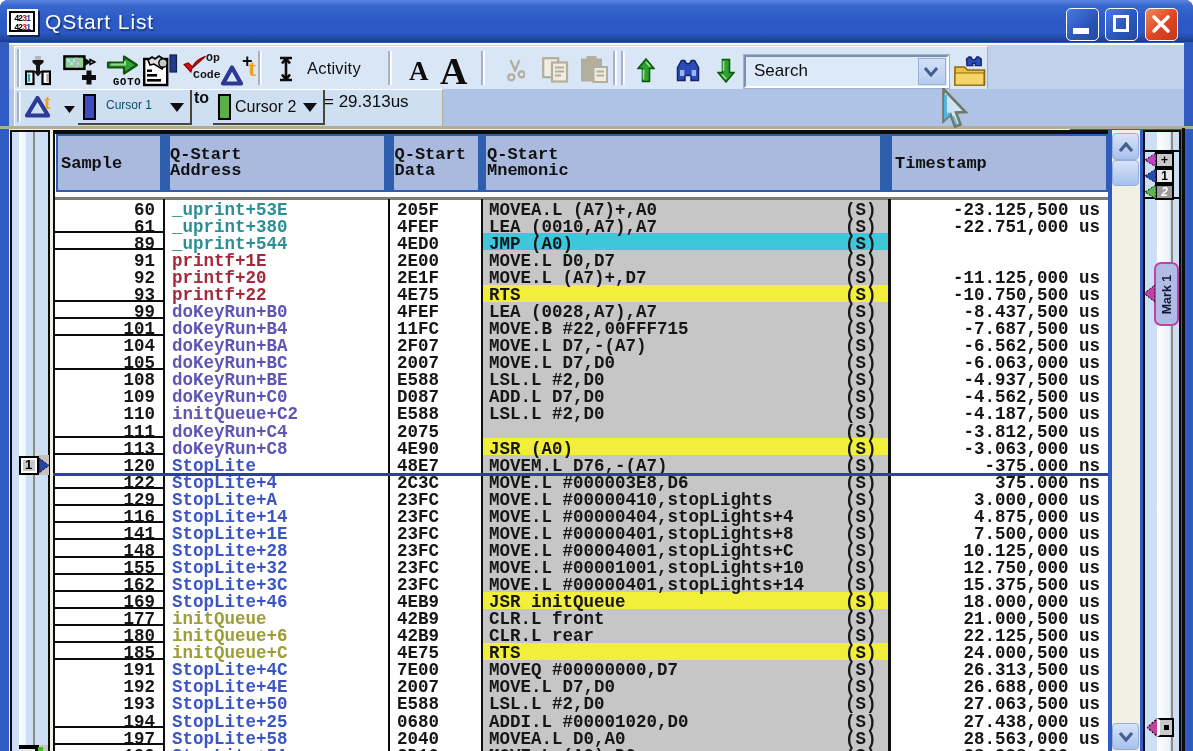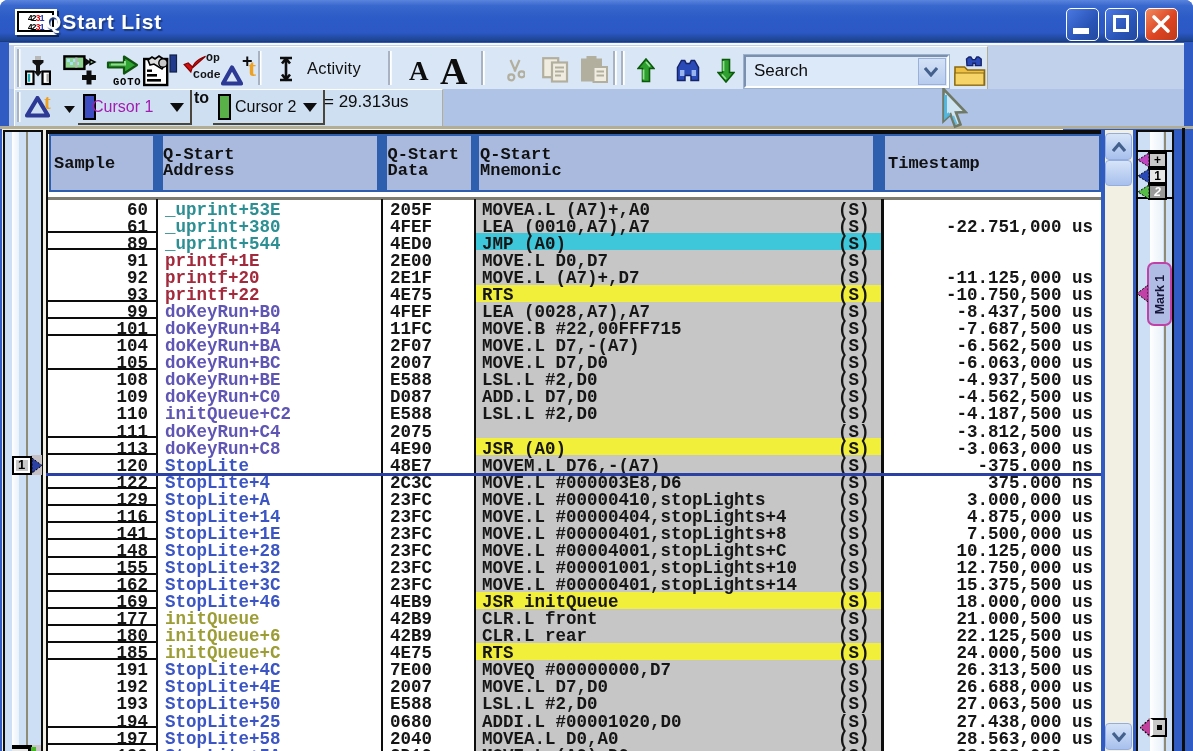--- a/index.html
+++ b/index.html
@@ -1,37 +1,37 @@
 <!DOCTYPE html>
 <html><head><meta charset="utf-8"><style>
 *{margin:0;padding:0;box-sizing:border-box}
 html,body{width:1193px;height:751px;overflow:hidden;background:#fff;position:relative;
  font-family:"Liberation Sans",sans-serif}
 #win{position:absolute;left:0;top:0;width:1193px;height:751px;background:#2f5bc2;border-radius:8px 8px 0 0}
 #title{position:absolute;left:0;top:0;width:1193px;height:42px;border-radius:8px 8px 0 0;
  background:linear-gradient(#5a85dd 0%,#3867cd 14%,#2c5ac6 45%,#2b58c4 78%,#1d448f 97%,#16366f 100%)}
-#title .txt{position:absolute;left:45px;top:9.5px;color:#fff;font-weight:bold;font-size:21px;
+#title .txt{position:absolute;left:45px;top:9.5px;color:#fff;font-weight:normal;font-size:21px;
  letter-spacing:.9px;text-shadow:1.5px 1.5px 1px #1a3a80}
-#appico{position:absolute;left:15px;top:9px;width:42px;height:26px;background:#fff;box-shadow:2px 2px 0 rgba(10,20,40,.75)}
+#appico{position:absolute;left:7px;top:9px;width:31px;height:26px;background:#fff;box-shadow:2px 2px 0 rgba(10,20,40,.75)}
 #appico .in{position:absolute;left:2px;top:2px;right:3px;bottom:3px;border:2px solid #000;overflow:hidden;
  font:bold 8.5px/8.5px "Liberation Mono",monospace;text-align:center;padding-top:2px;letter-spacing:-1.2px}
 .tbtn{position:absolute;top:8px;width:33px;height:33px;border:1.5px solid #fff;border-radius:5px;
  background:linear-gradient(135deg,#4a79e2,#2a55b8 60%,#234a9f)}
 .tbtn.cl{background:linear-gradient(135deg,#ef8a5e,#dd4422 55%,#c03a1a)}
 .tbtn span{position:absolute;color:#fff;font-weight:bold}
 #tb1{position:absolute;left:9px;top:42.5px;width:1175px;height:46.5px;background:#c1d1ec;border-top:2px solid #faf9f2}
 #tb1p{position:absolute;left:5px;top:1px;width:974px;height:45px;background:#d9e6f6;
  border-top:1.5px solid #fdfdfd;border-left:1.5px solid #fdfdfd;border-bottom:1.5px solid #b2ae95;border-right:1.5px solid #b2ae95}
 #tb2{position:absolute;left:9px;top:89px;width:1175px;height:38px;background:#aec3e6}
 #tb2p{position:absolute;left:5px;top:0;width:429px;height:37px;background:#cfdff2;
  border-top:1.5px solid #fdfdfd;border-left:1.5px solid #fdfdfd;border-right:1.5px solid #b2ae95}
 #tbline{position:absolute;left:0px;top:126px;width:1193px;height:2.5px;background:#b2ae95}
 .vsep{position:absolute;top:6px;width:2px;height:34px;background:#a9b2c2;box-shadow:1.5px 0 0 #fff}
 .ticon{position:absolute}
-#content{position:absolute;left:2px;top:128.5px;width:1061px;height:622.5px;background:#f2efe4}
+#content{position:absolute;left:9px;top:128.5px;width:1061px;height:622.5px;background:#f2efe4}
 .mstrip{position:absolute;top:1.5px;bottom:0;background:#cddff4;border:2px solid #0d0d0d;border-bottom:none}
 .mstrip .wband{position:absolute;top:0;bottom:0;left:7px;width:7px;background:linear-gradient(90deg,#fff,#e8f1fa)}
 .mstrip .tline{position:absolute;top:0;bottom:0;left:21px;width:2px;background:#8f8b77}
 #tblback{position:absolute;left:43.5px;top:1.5px;width:1055.5px;height:621px;background:#fff}
 #gray{position:absolute;left:474px;top:70.5px;width:405px;height:552px;background:#c6c6c6}
 #hdr{position:absolute;left:46.5px;top:5.5px;width:1052.5px;height:58px;background:#a9bade;border:2.5px solid #2e5fae}
 #hdr .bar{position:absolute;top:-1px;bottom:-1px;width:9.5px;background:#2e5fae}
 #hdr .h{position:absolute;color:#111;font:bold 17px/16.3px "Liberation Mono",monospace;white-space:pre}
 .r{position:absolute;left:43px;width:1056px;height:17px;color:#161616;
  font:bold 17.5px/17px "Liberation Mono",monospace;white-space:pre}
@@ -198,21 +198,21 @@
 <svg class="ticon" style="left:16px;top:7px" width="25" height="22" viewBox="0 0 25 22">
  <path d="M12.5 2 L23 19.5 H2 Z" fill="none" stroke="#2c3a96" stroke-width="4.2" stroke-linejoin="round"></path>
     </svg>
 <div class="ticon" style="left:35px;top:3px;font:bold 20px/20px 'Liberation Serif',serif;color:#f0a020">t</div>
 <svg class="ticon" style="left:55px;top:17px" width="11" height="7" viewBox="0 0 11 7">
       <path d="M0 0 h11 l-5.5 7 z" fill="#0d0d0d"></path>
     </svg>
 
 <div class="ticon" style="left:69px;top:1px;width:114px;height:35px;border-bottom:2.5px solid #4a463c;border-right:2px solid #4a463c">
  <div style="position:absolute;left:5px;top:4px;width:13px;height:26px;background:#3d4cc0;border:2px solid #000"></div>
- <div style="position:absolute;left:14px;top:7.5px;font-size:16px;color:#a21caf">Cursor 1</div>
+ <div style="position:absolute;left:28px;top:7.5px;font-size:12px;color:#0c4a6e">Cursor 1</div>
  <svg style="position:absolute;left:92px;top:13px" width="14" height="9" viewBox="0 0 14 9">
         <path d="M0 0 h14 l-7 9 z" fill="#0d0d0d"></path>
       </svg>
 </div>
 <div class="ticon" style="left:185px;top:1px;font:bold 16px/16px 'Liberation Sans',sans-serif;color:#0d0d0d">to</div>
 
 <div class="ticon" style="left:204px;top:1px;width:112px;height:35px;border-bottom:2.5px solid #4a463c;border-right:2px solid #4a463c">
  <div style="position:absolute;left:5px;top:4px;width:13px;height:26px;background:#5ab048;border:2px solid #000"></div>
  <div style="position:absolute;left:22px;top:7.5px;font-size:16px;color:#0d0d0d">Cursor 2</div>
  <svg style="position:absolute;left:90px;top:13px" width="14" height="9" viewBox="0 0 14 9">
@@ -246,21 +246,21 @@
    <div class="bar" style="left:326.5px;width:10px"></div>
    <div class="bar" style="left:420px;width:8px"></div>
    <div class="bar" style="left:822.5px;width:11.5px"></div>
    <div class="h" style="left:3.5px;top:19.5px">Sample</div>
    <div class="h" style="left:112.5px;top:10.5px">Q-Start<br>Address</div>
    <div class="h" style="left:337px;top:10.5px">Q-Start<br>Data</div>
    <div class="h" style="left:429.5px;top:10.5px">Q-Start<br>Mnemonic</div>
    <div class="h" style="left:837.5px;top:19.5px">Timestamp</div>
  </div>
  <div style="position:absolute;left:43.5px;top:68.8px;width:1055.5px;height:2.5px;background:#7d7d72"></div>
- <div class="r" style="top:70.5px"><span class="cs">60</span><span class="ca u">_uprint+53E</span><span class="cd">205F</span><span class="cm">MOVEA.L (A7)+,A0</span><span class="ce">(S)</span></div>
+ <div class="r" style="top:70.5px"><span class="cs">60</span><span class="ca u">_uprint+53E</span><span class="cd">205F</span><span class="cm">MOVEA.L (A7)+,A0</span><span class="ce">(S)</span><span class="ct">-23.125,500 us</span></div>
  <div class="r" style="top:87.5px"><span class="cs">61</span><span class="ca u">_uprint+380</span><span class="cd">4FEF</span><span class="cm">LEA (0010,A7),A7</span><span class="ce">(S)</span><span class="ct">-22.751,000 us</span></div>
  <div class="r" style="top:104.5px"><span class="cs">89</span><span class="ca u">_uprint+544</span><span class="cd">4ED0</span><span class="cm">JMP (A0)</span><span class="ce">(S)</span></div>
  <div class="r" style="top:121.5px"><span class="cs">91</span><span class="ca p">printf+1E</span><span class="cd">2E00</span><span class="cm">MOVE.L D0,D7</span><span class="ce">(S)</span></div>
  <div class="r" style="top:138.5px"><span class="cs">92</span><span class="ca p">printf+20</span><span class="cd">2E1F</span><span class="cm">MOVE.L (A7)+,D7</span><span class="ce">(S)</span><span class="ct">-11.125,000 us</span></div>
  <div class="r" style="top:156.0px"><span class="cs">93</span><span class="ca p">printf+22</span><span class="cd">4E75</span><span class="cm">RTS</span><span class="ce">(S)</span><span class="ct">-10.750,500 us</span></div>
  <div class="r" style="top:173.0px"><span class="cs">99</span><span class="ca k">doKeyRun+B0</span><span class="cd">4FEF</span><span class="cm">LEA (0028,A7),A7</span><span class="ce">(S)</span><span class="ct">-8.437,500 us</span></div>
  <div class="r" style="top:190.0px"><span class="cs">101</span><span class="ca k">doKeyRun+B4</span><span class="cd">11FC</span><span class="cm">MOVE.B #22,00FFF715</span><span class="ce">(S)</span><span class="ct">-7.687,500 us</span></div>
  <div class="r" style="top:207.0px"><span class="cs">104</span><span class="ca k">doKeyRun+BA</span><span class="cd">2F07</span><span class="cm">MOVE.L D7,-(A7)</span><span class="ce">(S)</span><span class="ct">-6.562,500 us</span></div>
  <div class="r" style="top:224.0px"><span class="cs">105</span><span class="ca k">doKeyRun+BC</span><span class="cd">2007</span><span class="cm">MOVE.L D7,D0</span><span class="ce">(S)</span><span class="ct">-6.063,000 us</span></div>
  <div class="r" style="top:241.0px"><span class="cs">108</span><span class="ca k">doKeyRun+BE</span><span class="cd">E588</span><span class="cm">LSL.L #2,D0</span><span class="ce">(S)</span><span class="ct">-4.937,500 us</span></div>

